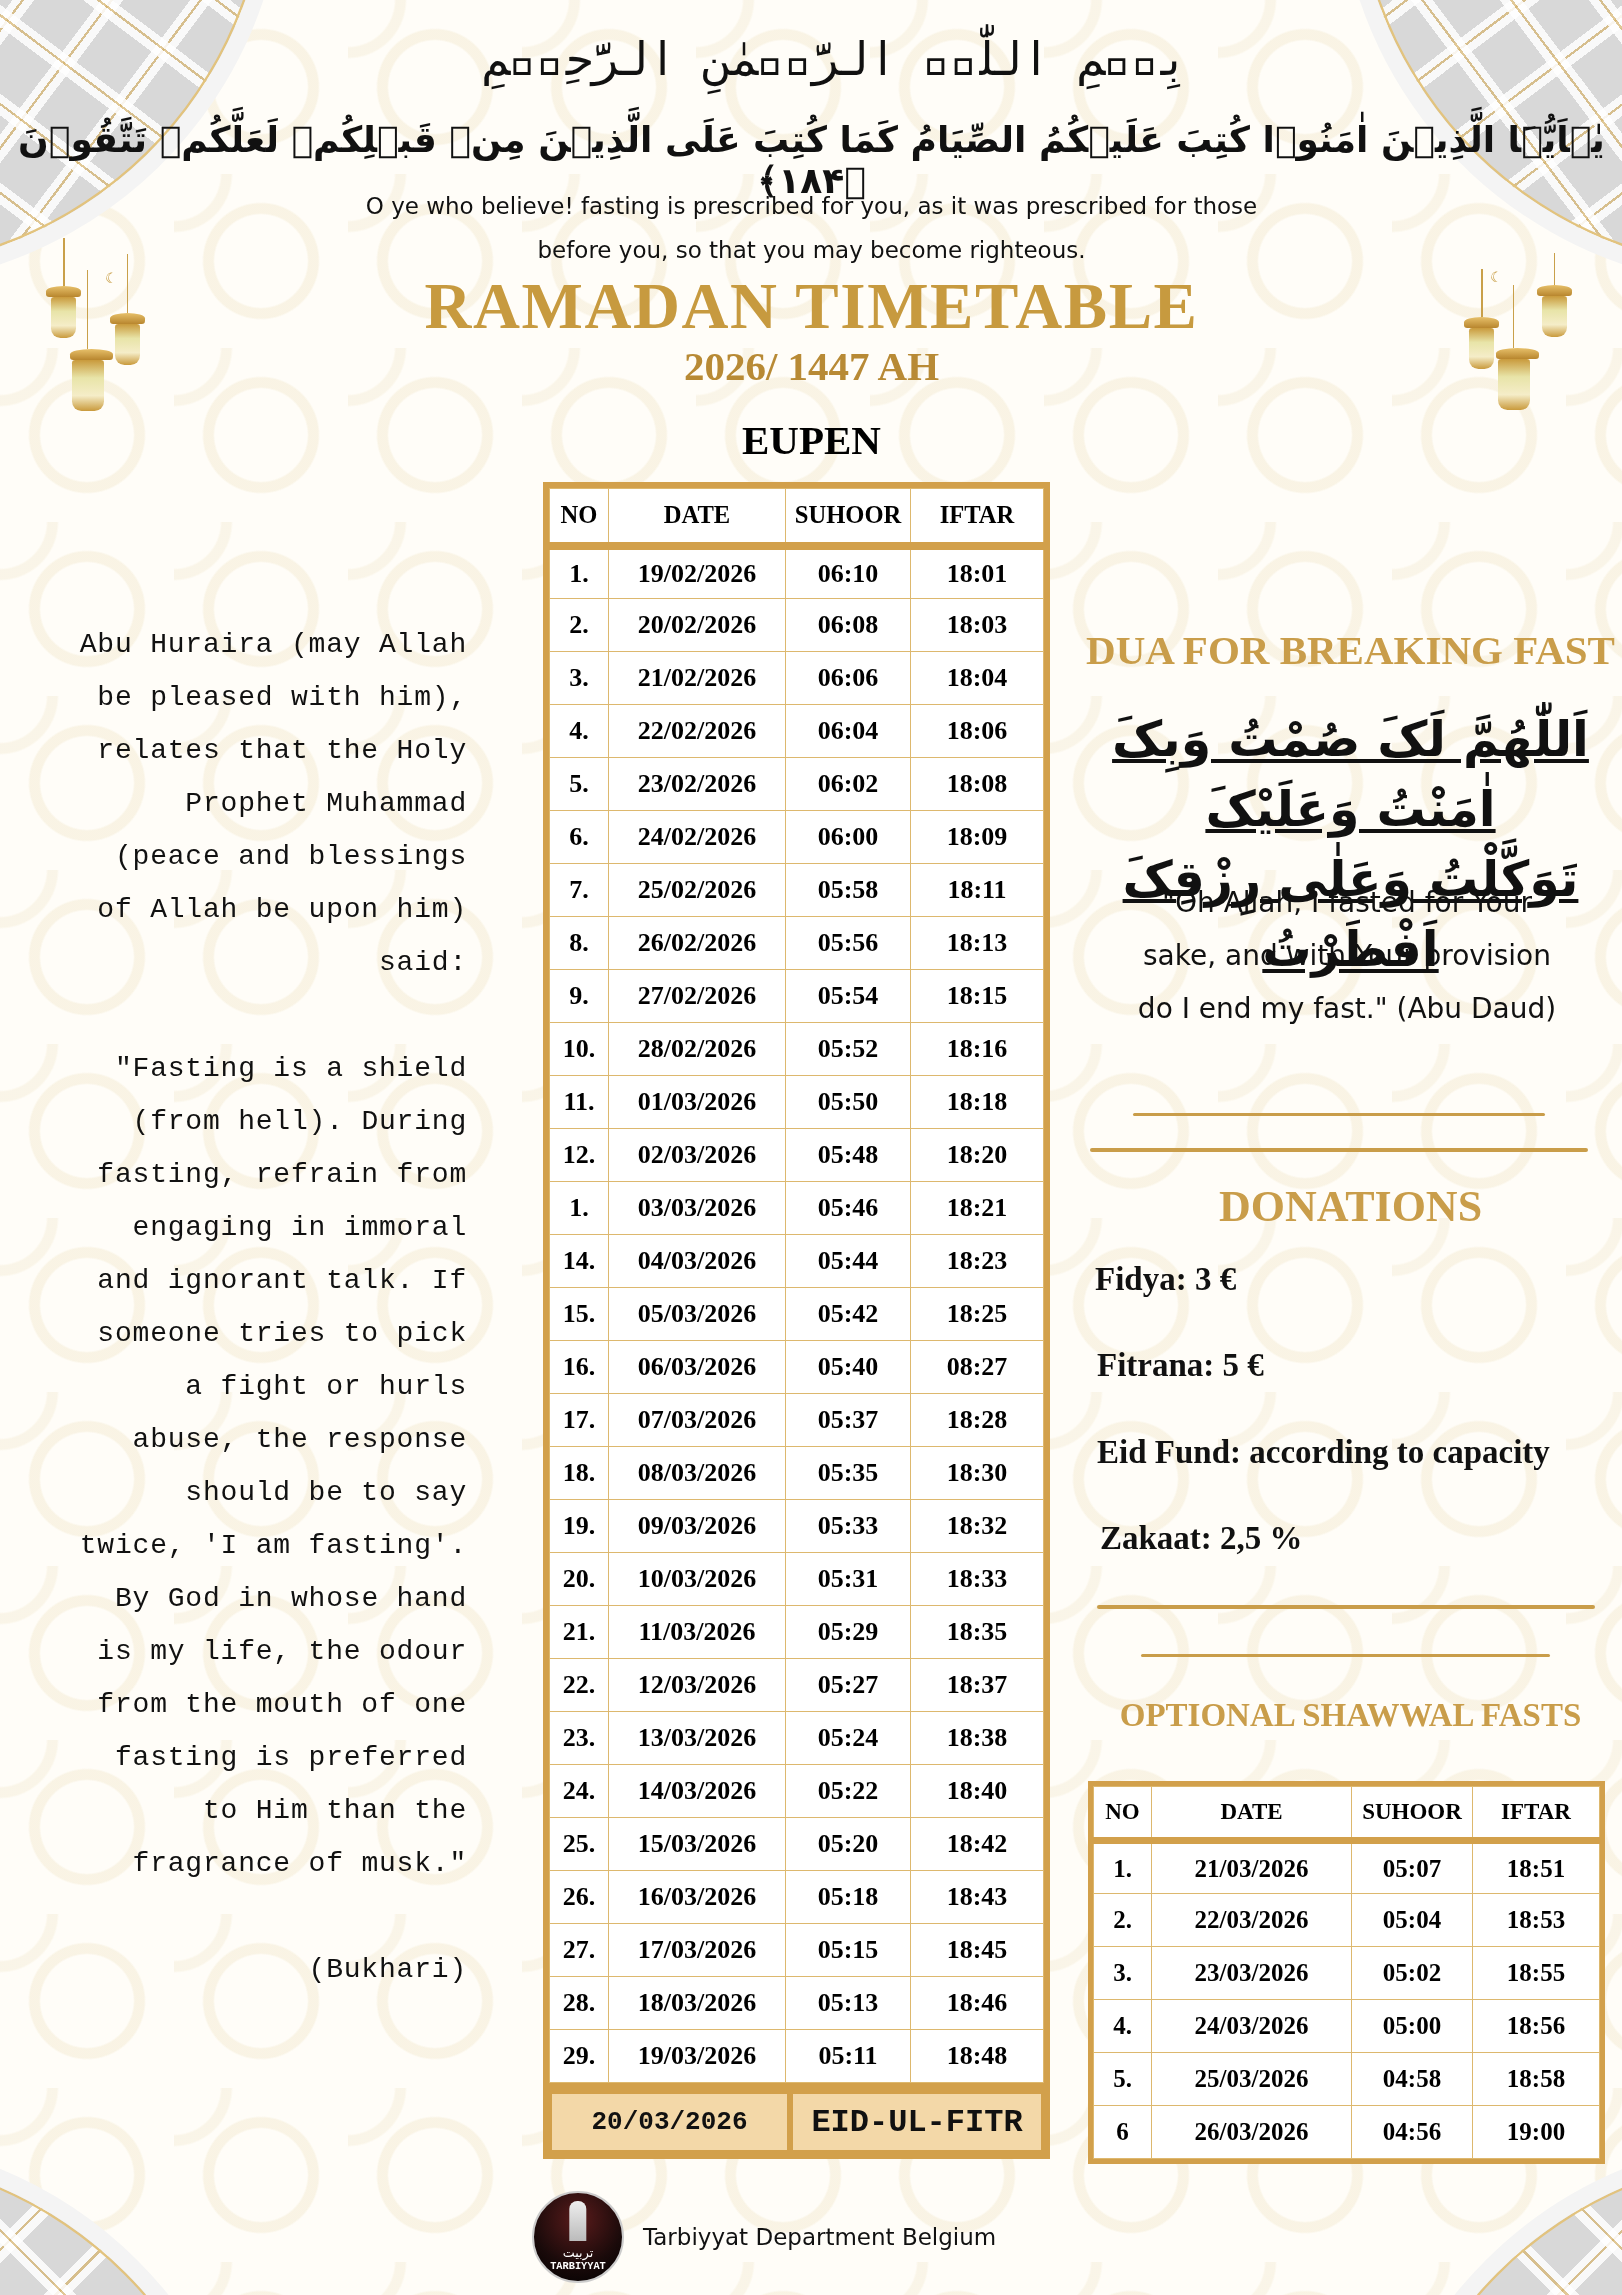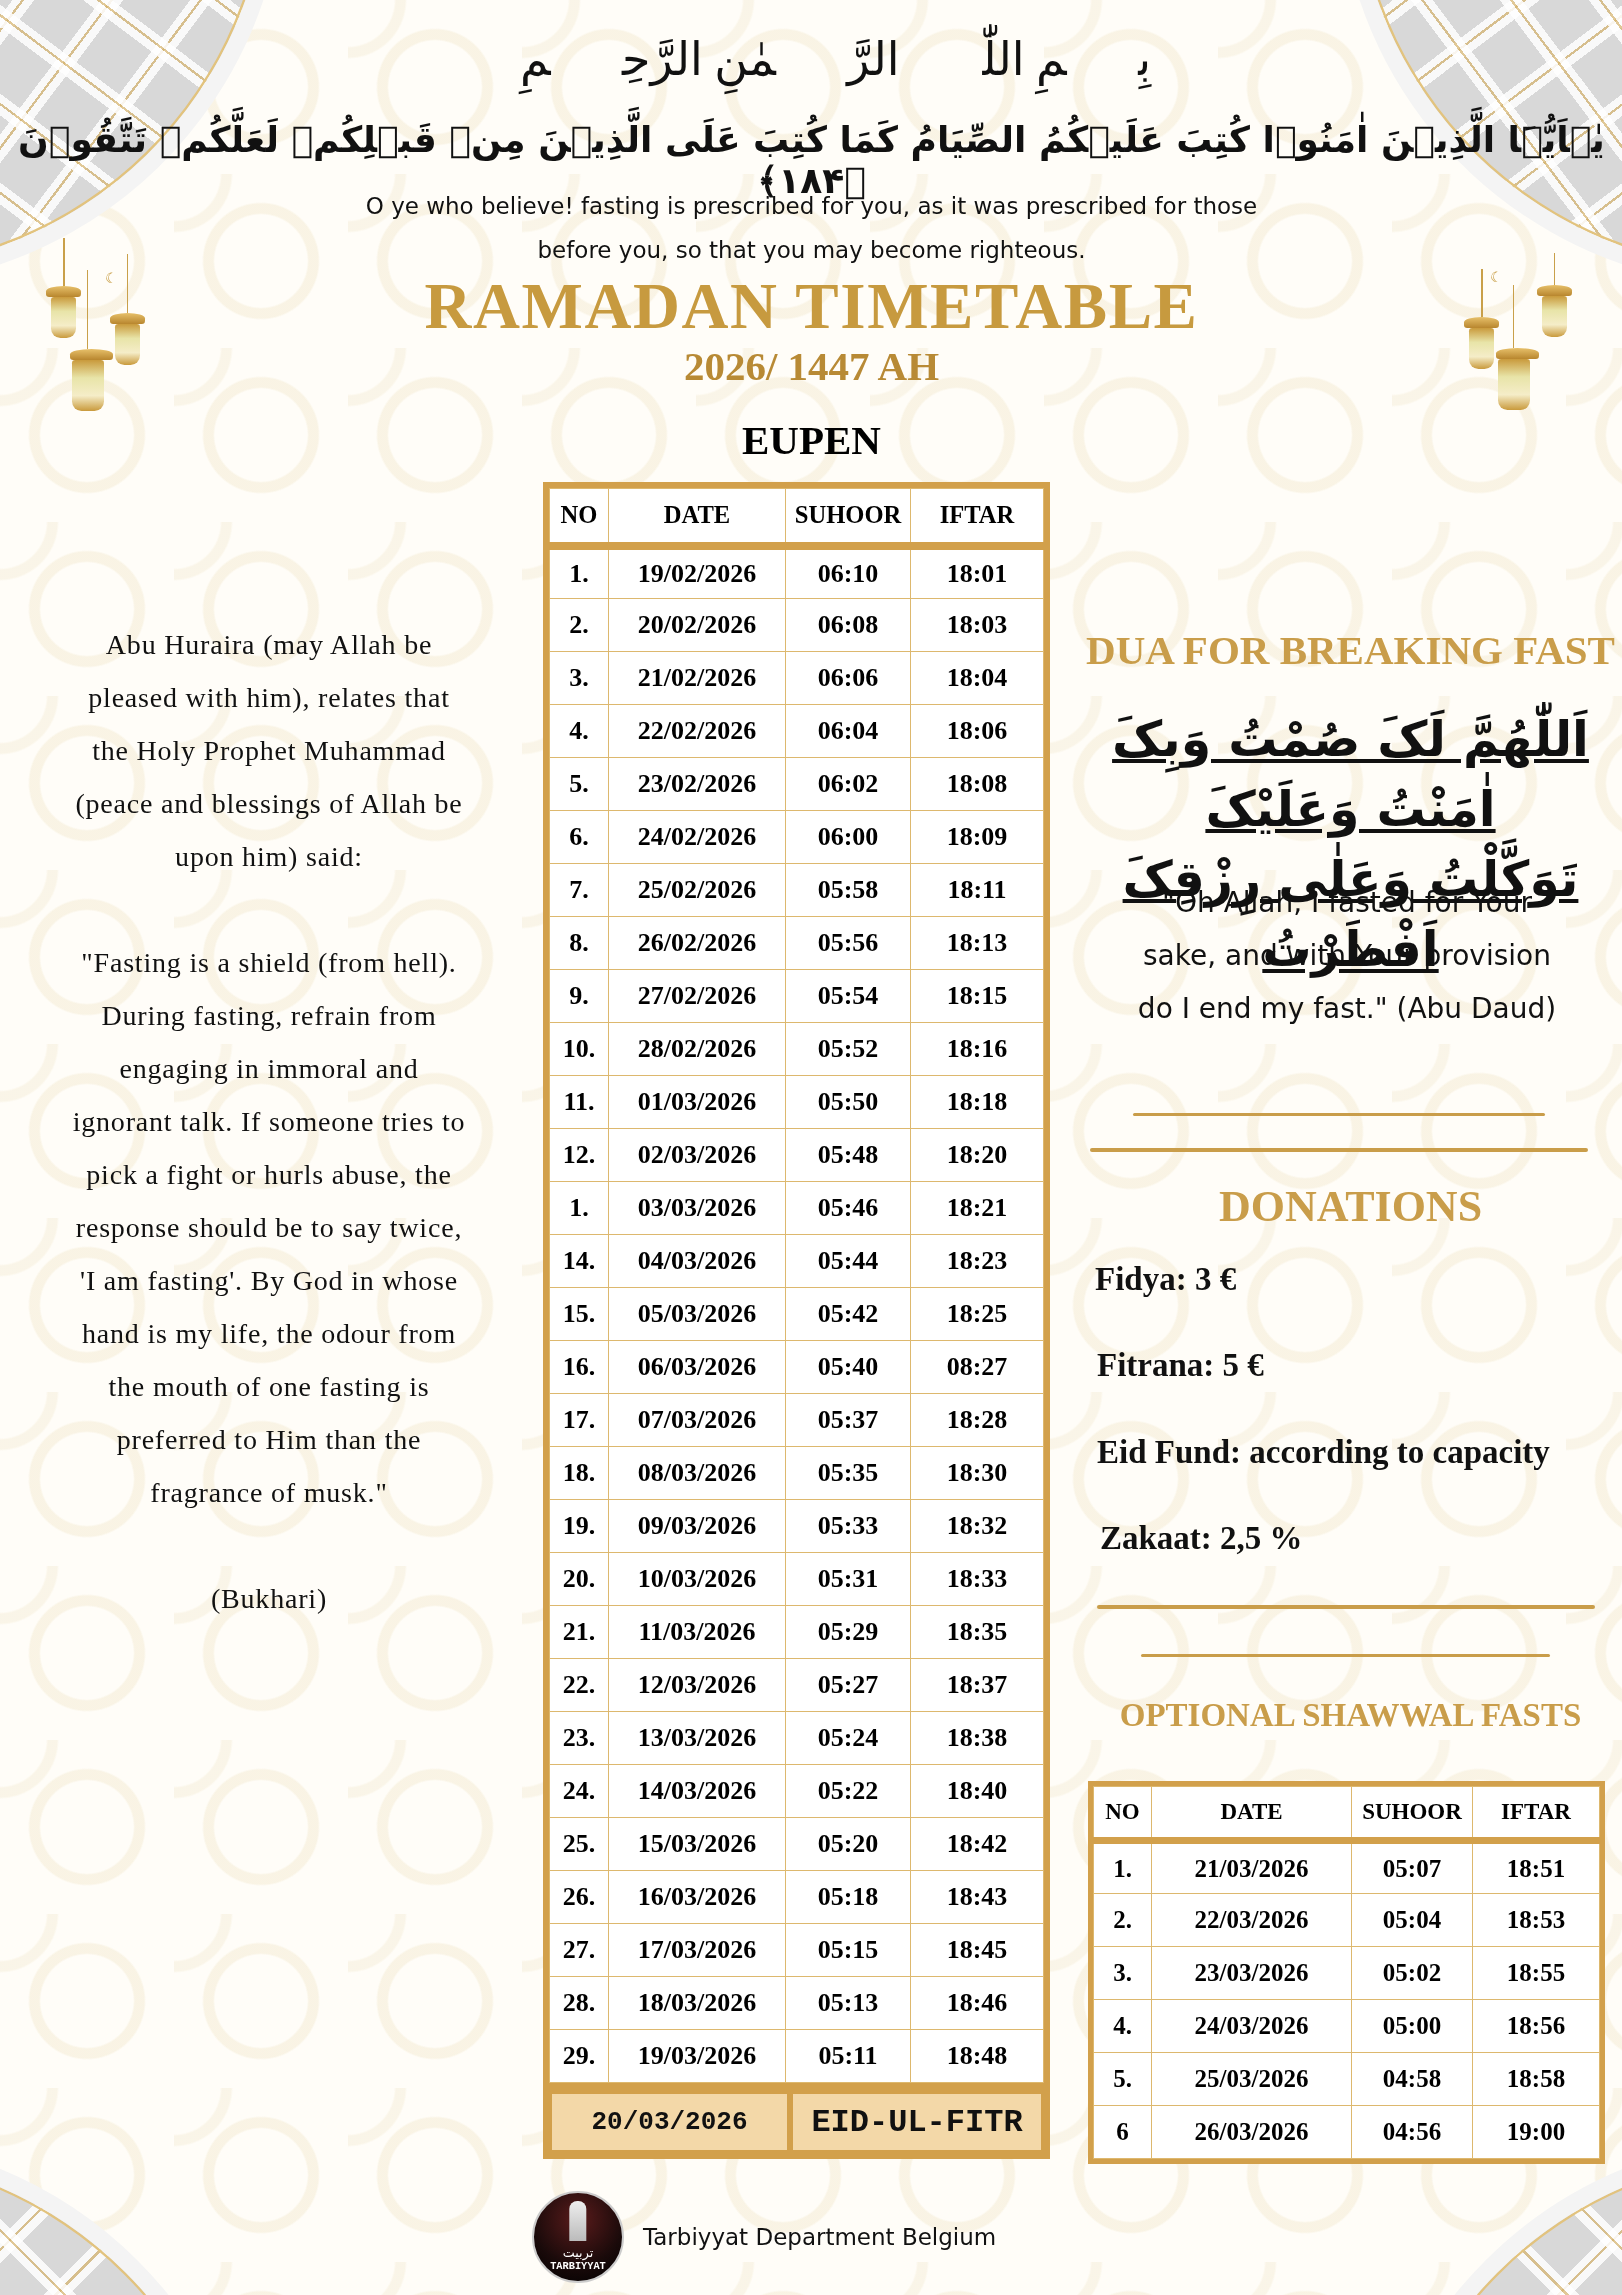--- a/index.html
+++ b/index.html
@@ -44,21 +44,21 @@
   .lantern .body {
     width: 25px; height: 41px; margin: 0 auto;
     background: linear-gradient(180deg,#c99a3c 0,#e8e4a8 35%,#f5edc8 70%,#c99a3c 100%);
     border-radius: 3.2px 3.2px 9.5px 9.5px;
   }
   .crescent { position: absolute; color: #c9a04a; font-size: 14.3px; }
 
   .center-col {
     position: absolute; left: 0; width: 1623px; text-align: center;
   }
-  .bismillah { top: 32px; font-size: 46px; font-family: Liberation Serif, serif; direction: rtl; padding-left: 48px; }
+  .bismillah { top: 32px; font-size: 46px; font-family: Liberation Mono, monospace; direction: rtl; padding-left: 48px; }
   .verse-ar { top: 119px; font-size: 36px; direction: rtl; font-family: "DejaVu Sans", sans-serif; font-weight: bold; }
   .verse-en {
     top: 184px; font-family: "DejaVu Sans", sans-serif; font-size: 23px; line-height: 44px;
     width: 951px; left: 336px; text-align: center;
   }
   .title {
     top: 269px; font-family: "Liberation Serif", serif; font-size: 65px; letter-spacing: 1.6px;
     color: #c79a3f; font-weight: bold;
   }
   .subtitle {
@@ -91,22 +91,22 @@
     background: #f3d8a8; display: flex; align-items: center; justify-content: center;
     font-family: Liberation Mono, monospace; font-weight: bold; font-size: 26px;
     border: 3.2px solid #d2a04b;
   }
   .eid-cell.date { width: 241px; }
   .eid-cell.name { flex: 1; font-size: 32px; }
 
   
   .hadith {
     position: absolute; left: 71px; top: 618px; width: 396px;
-    font-family: Liberation Serif, serif; font-size: 28px; line-height: 53px;
-    text-align: center; letter-spacing: 0.8px;
+    font-family: Liberation Mono, monospace; font-size: 28px; line-height: 53px;
+    text-align: right; letter-spacing: 0.8px;
   }
   .hadith p { margin: 0; }
   .hadith .gap { height: 53px; }
 
   
   .right { position: absolute; left: 1078px; width: 545px; text-align: center; }
   .dua-title {
     top: 626px; font-family: "Liberation Serif", serif; font-size: 41px; color: #c99d4a; font-weight: bold;
   }
   .dua-ar {

